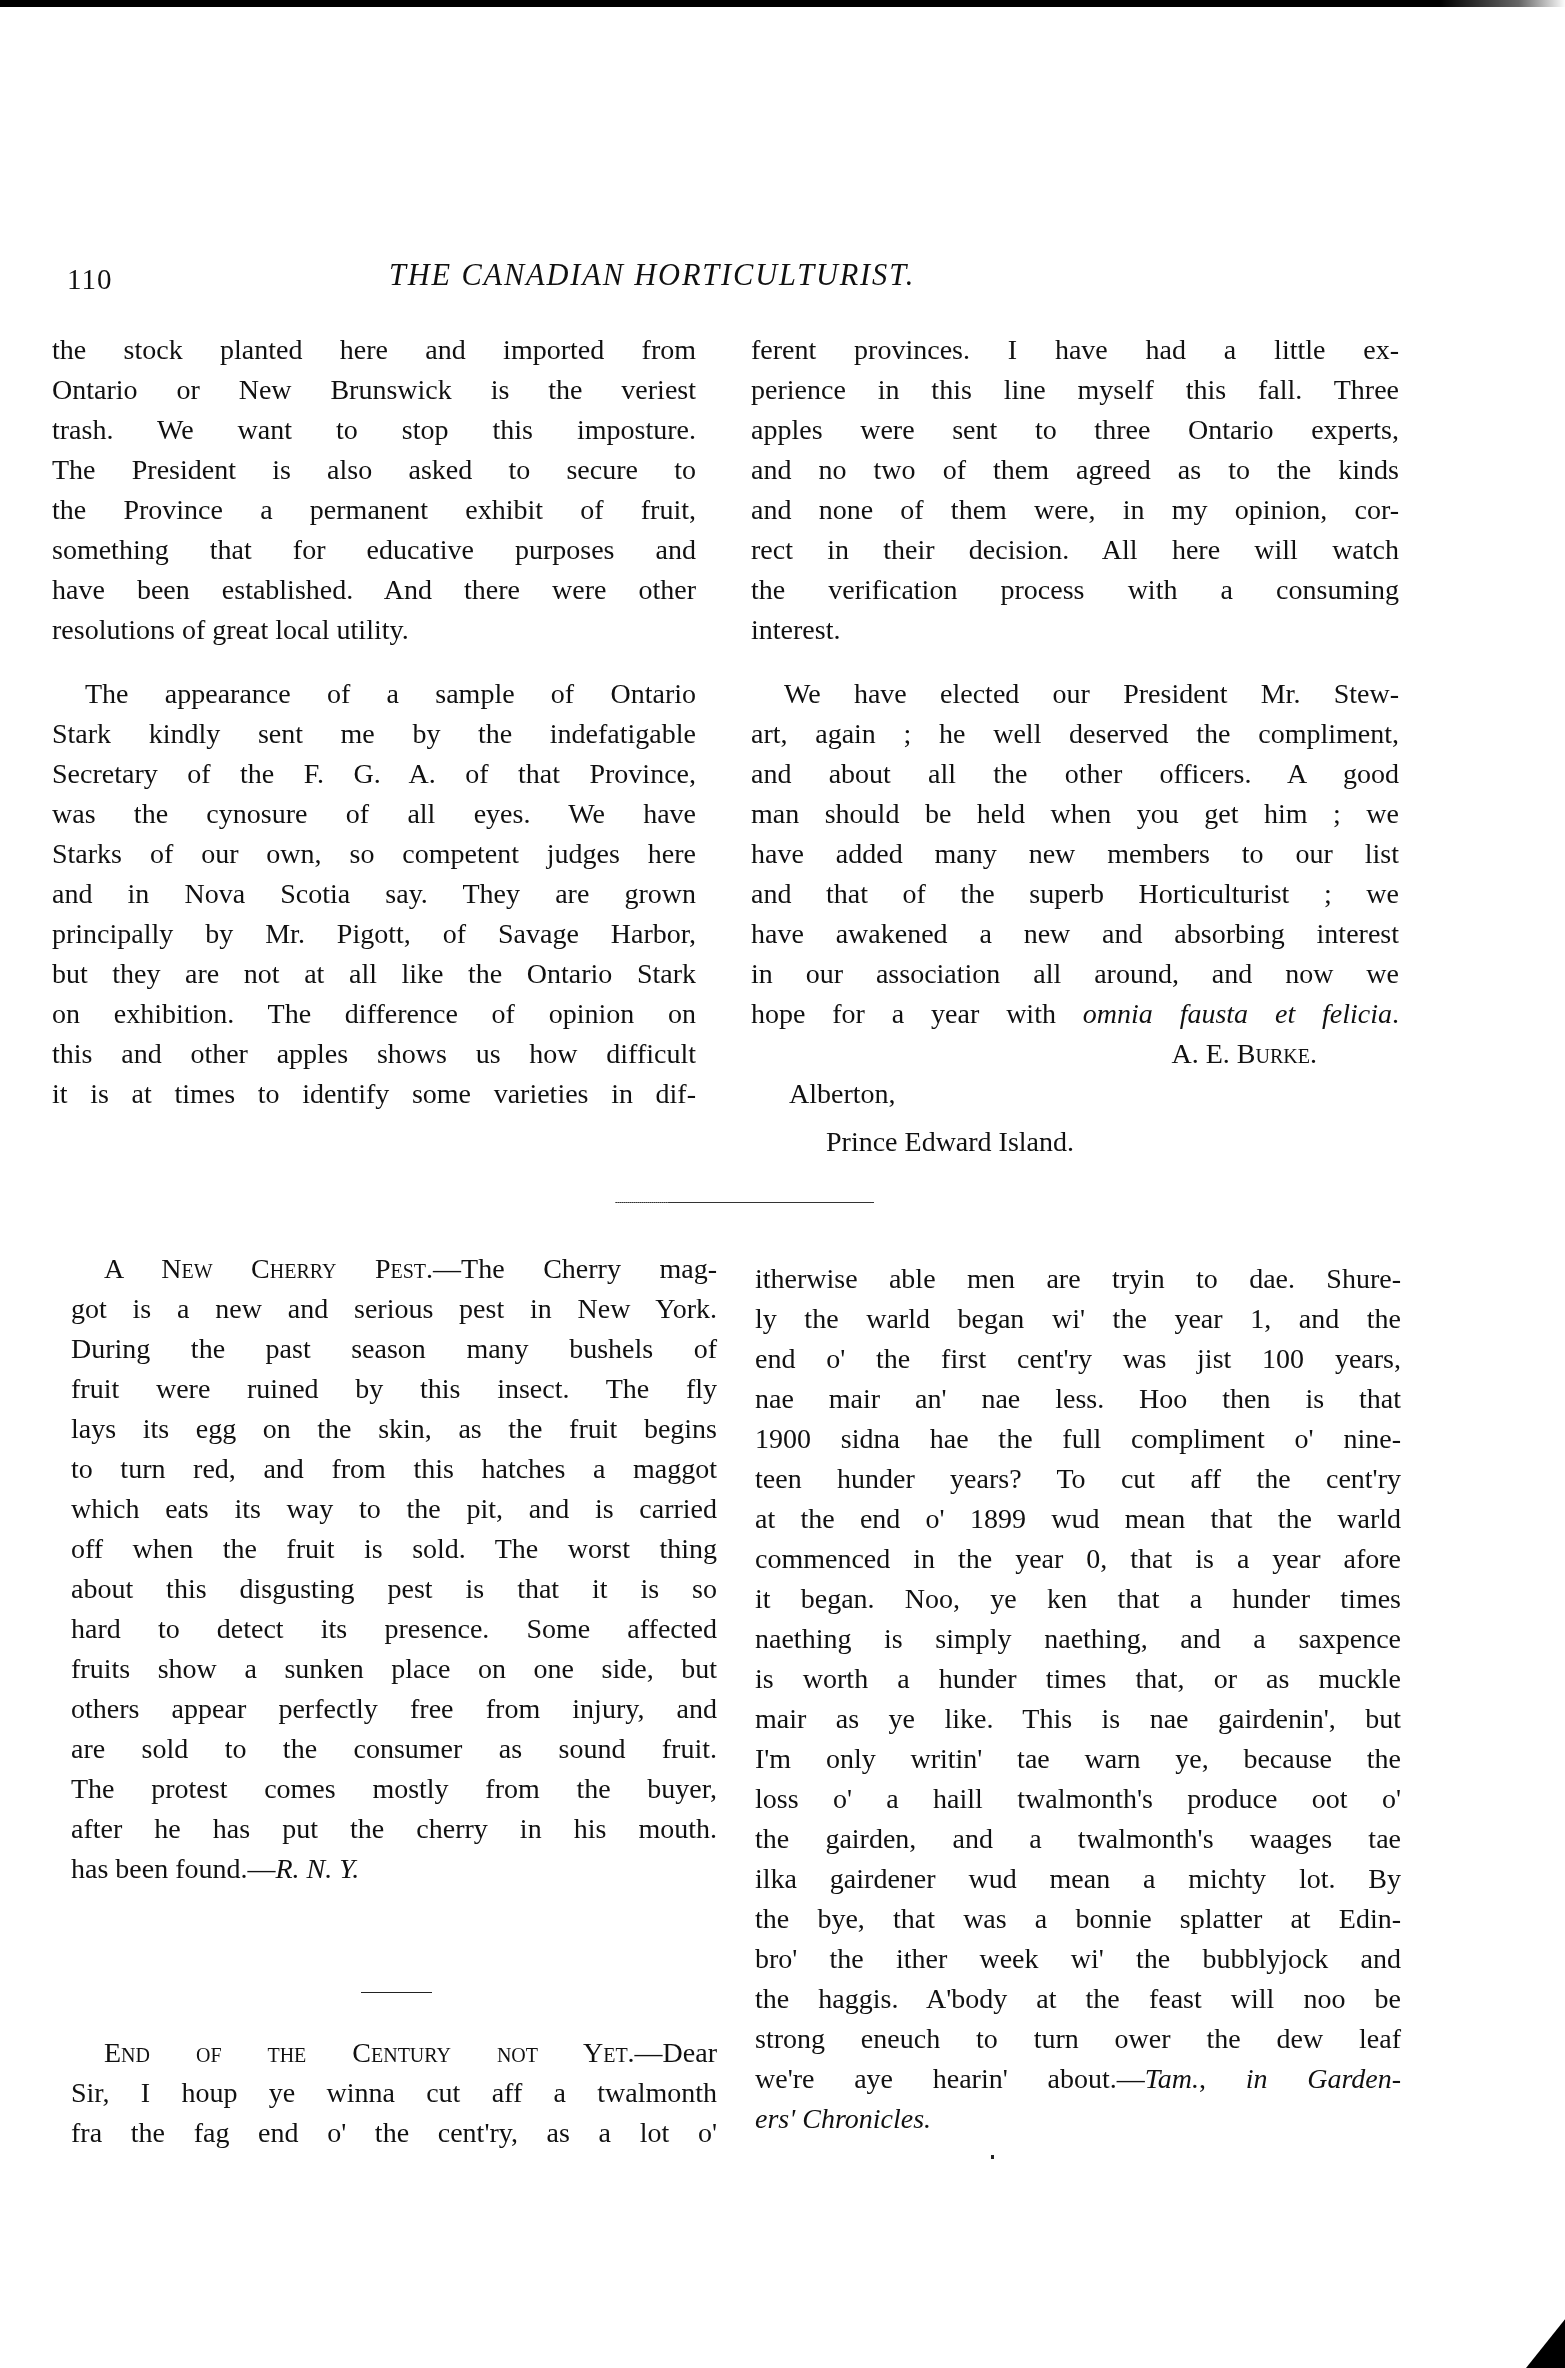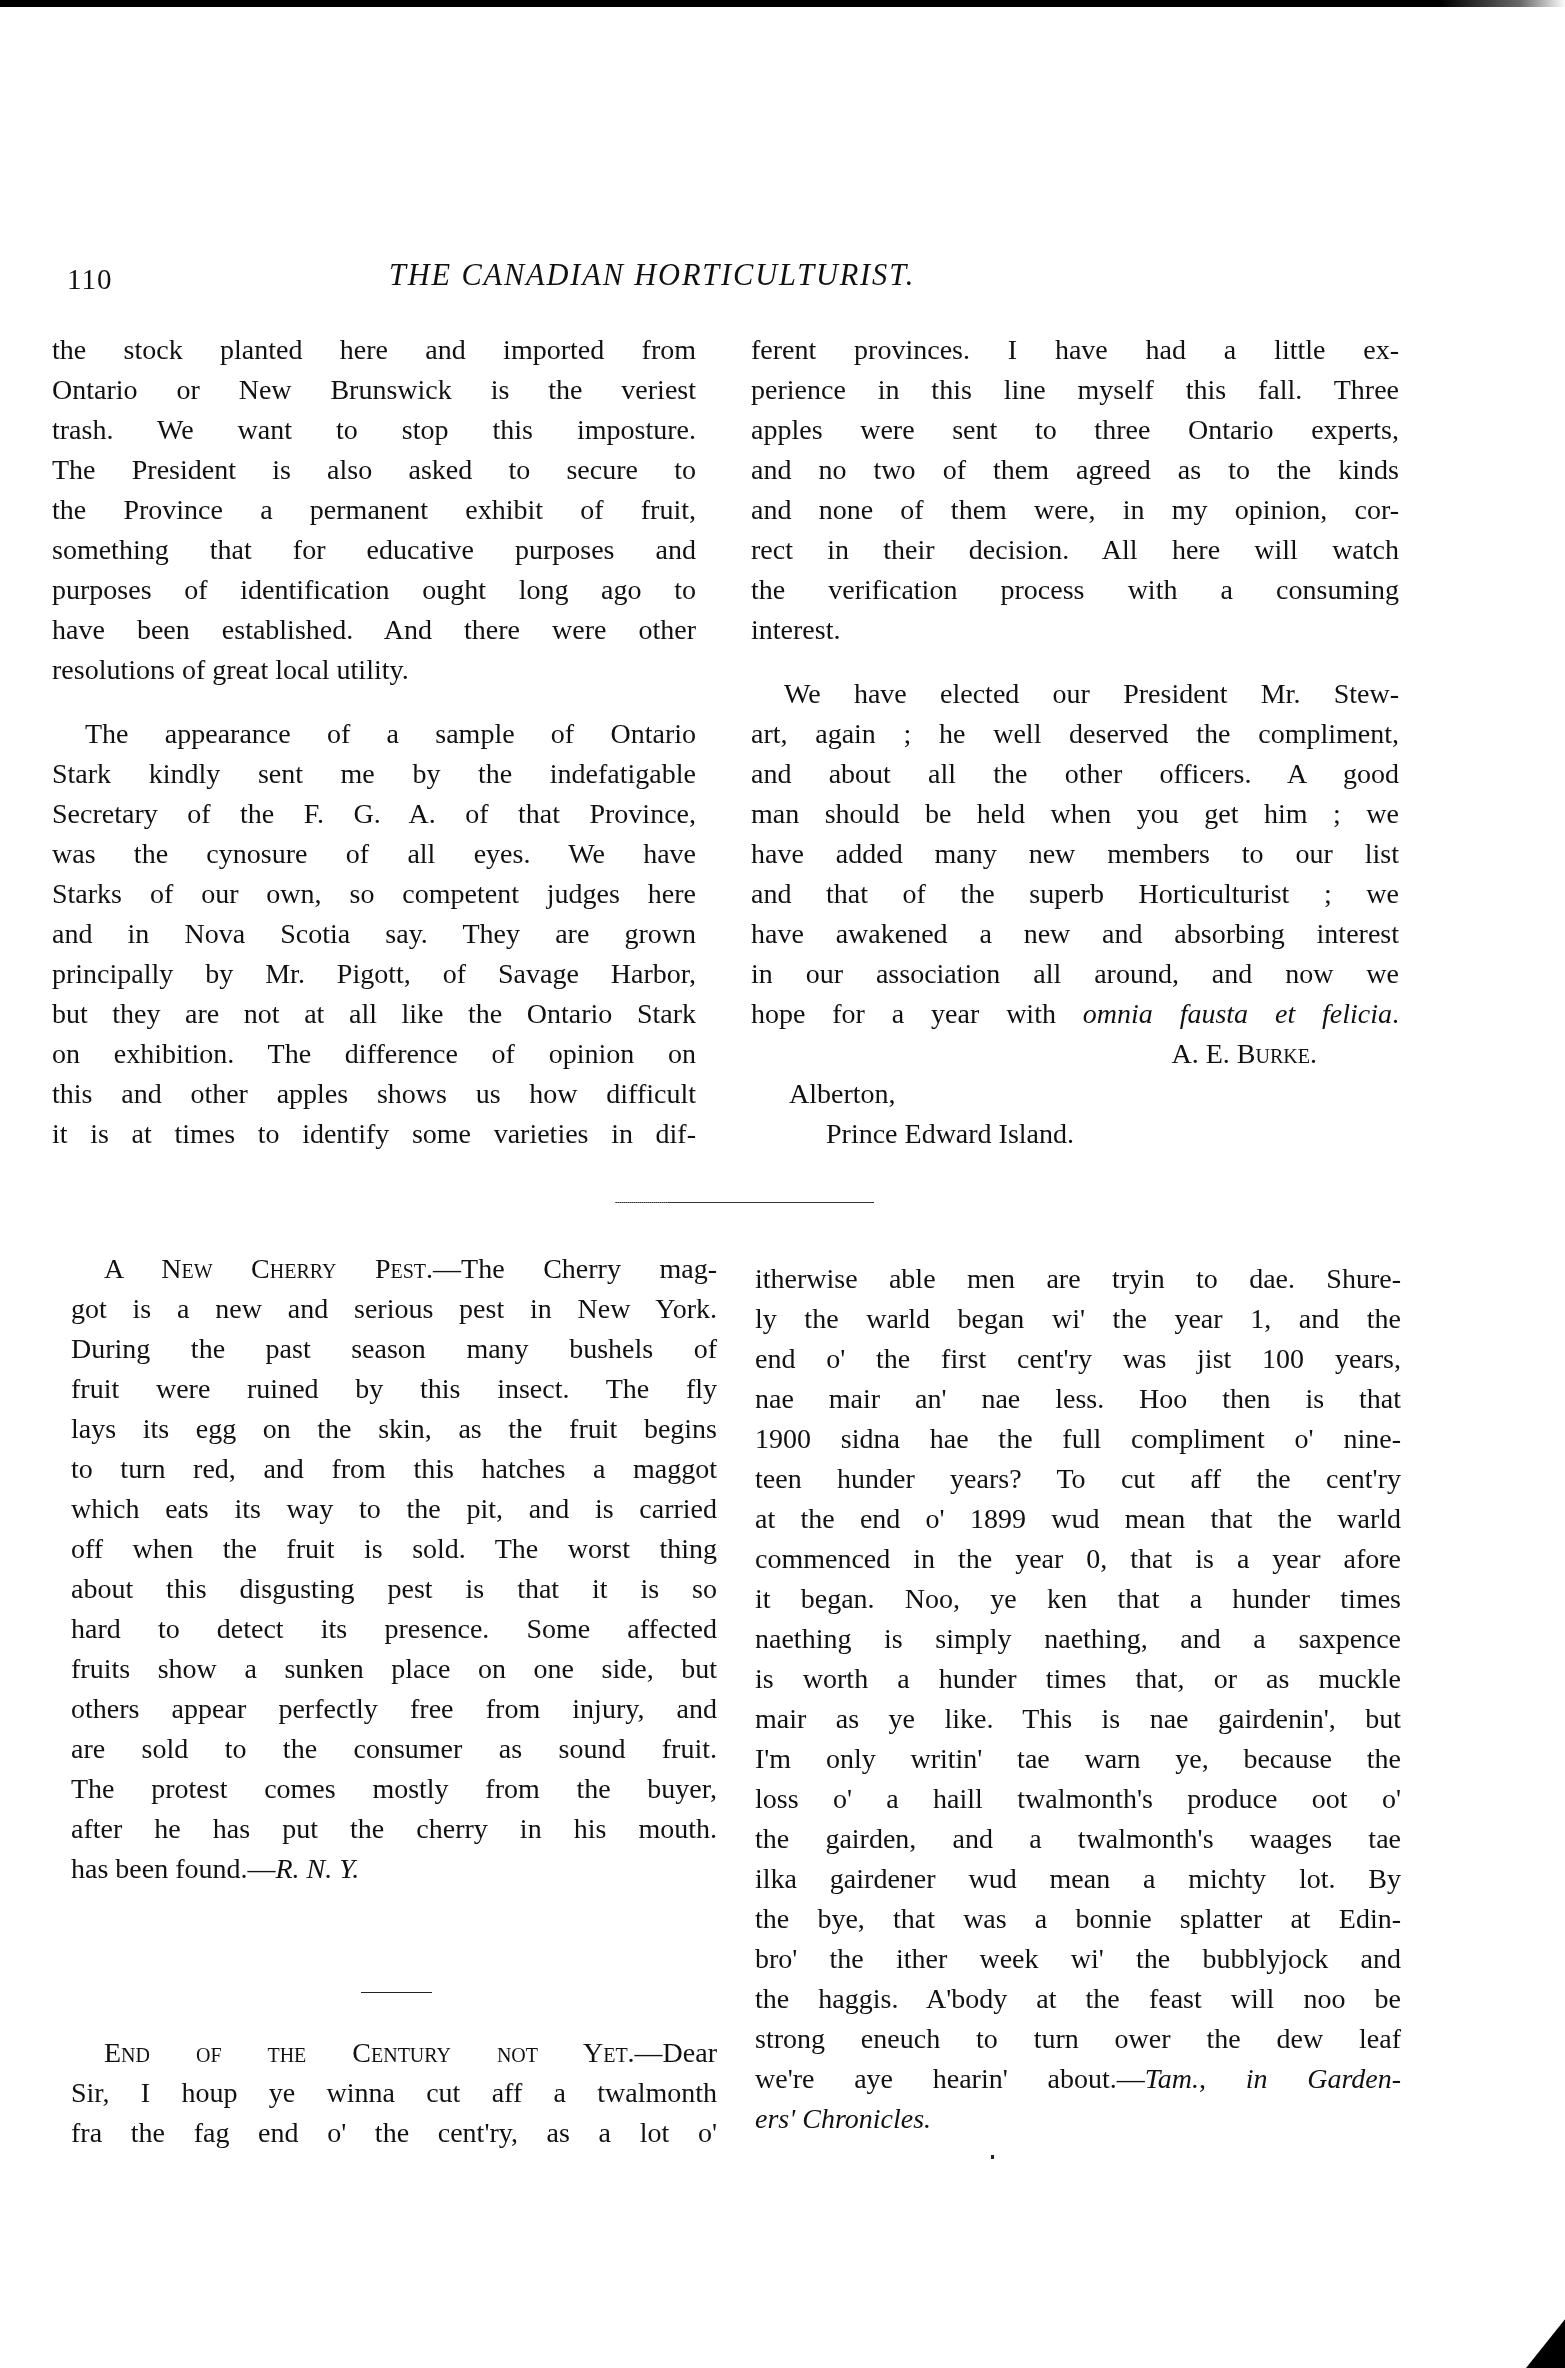--- a/index.html
+++ b/index.html
@@ -28,21 +28,21 @@
   .col .ln.last { text-align-last: left; }
   .col .ln.indent { padding-left: 33px; margin-top: 24px; }
   .col-a1 { left: 52px; top: 330px; width: 644px; }
   .col-a2 { left: 751px; top: 330px; width: 648px; }
   .col-b1 { left: 71px; top: 1225px; width: 646px; }
   .col-b2 { left: 755px; top: 1259px; width: 646px; }
   .sc { font-variant: small-caps; }
   .it { font-style: italic; }
   .sig-line { display: block; height: 40px; text-align: right; padding-right: 82px; }
   .place-1 { display: block; height: 40px; padding-left: 38px; }
-  .place-2 { display: block; height: 40px; padding-left: 75px; }
+  .place-2 { display: block; height: 40px; padding-left: 75px; margin-top: 8px; }
   .section-rule {
     position: absolute; left: 615px; top: 1202px; width: 259px; height: 0;
     border-top: 1.4px solid #333;
   }
   .section-rule::before {
     content: ""; position: absolute; left: 0; top: -1.4px; width: 53px; height: 0;
     border-top: 1.4px dotted #777;
   }
   .short-rule {
     position: absolute; left: 361px; top: 1992px; width: 71px; height: 0;
@@ -70,21 +70,20 @@
   <span class="journal-title">THE CANADIAN HORTICULTURIST.</span>
 </div>
 
 <div class="col col-a1">
   <span class="ln">the stock planted here and imported from</span>
   <span class="ln">Ontario or New Brunswick is the veriest</span>
   <span class="ln">trash. We want to stop this imposture.</span>
   <span class="ln">The President is also asked to secure to</span>
   <span class="ln">the Province a permanent exhibit of fruit,</span>
   <span class="ln">something that for educative purposes and</span>
-  <span class="ln">purposes of identification ought long ago to</span>
   <span class="ln">have been established. And there were other</span>
   <span class="ln last">resolutions of great local utility.</span>
   <span class="ln indent">The appearance of a sample of Ontario</span>
   <span class="ln">Stark kindly sent me by the indefatigable</span>
   <span class="ln">Secretary of the F. G. A. of that Province,</span>
   <span class="ln">was the cynosure of all eyes. We have</span>
   <span class="ln">Starks of our own, so competent judges here</span>
   <span class="ln">and in Nova Scotia say. They are grown</span>
   <span class="ln">principally by Mr. Pigott, of Savage Harbor,</span>
   <span class="ln">but they are not at all like the Ontario Stark</span>

